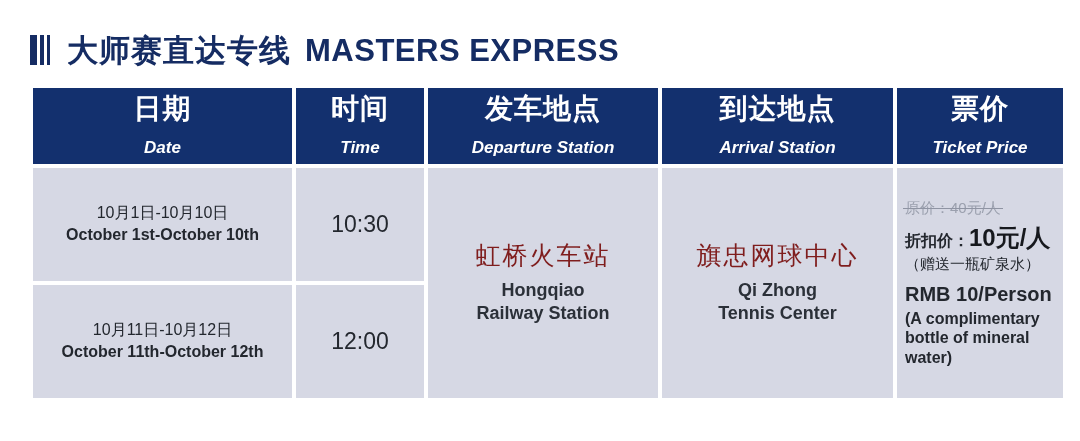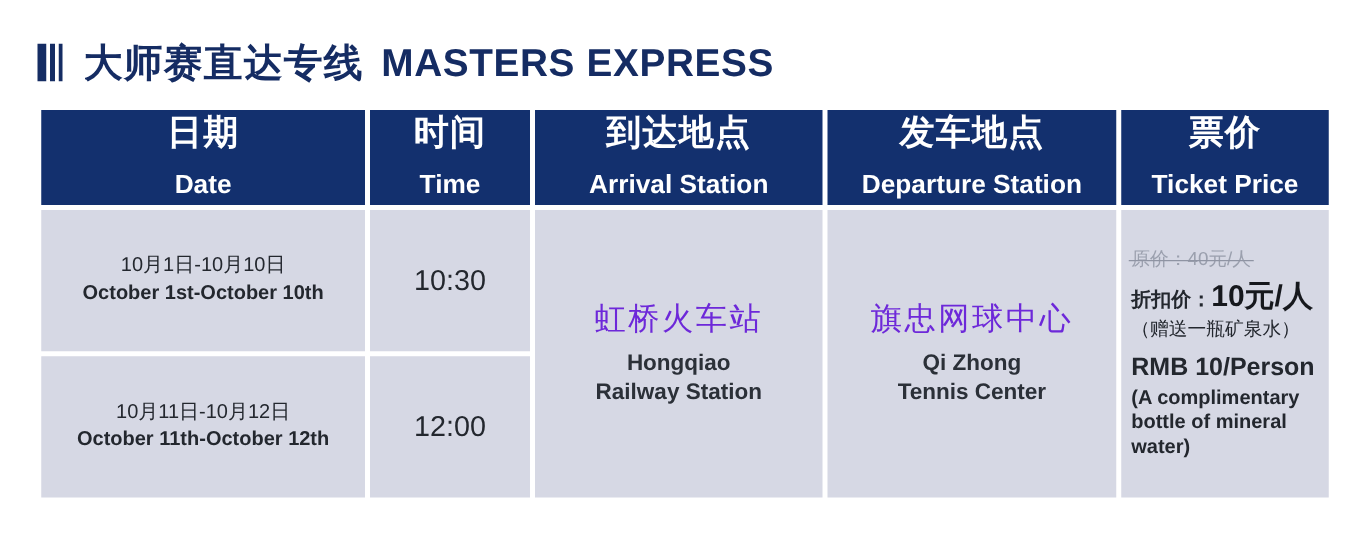--- a/index.html
+++ b/index.html
@@ -92,24 +92,25 @@
     background: #13306e;
     color: #ffffff;
   }
   .head .cn {
     font-size: 28px;
     font-weight: bold;
     line-height: 1.15;
     letter-spacing: 1px;
   }
   .head .en {
-    font-size: 21px;
+    font-size: 17px;
     font-weight: bold;
     line-height: 1.3;
     margin-top: 12px;
+    font-style: italic;
   }
 
   .date-cn {
     font-size: 16px;
     color: #23272e;
     line-height: 1.2;
     white-space: nowrap;
   }
   .date-en {
     font-size: 16px;
@@ -124,21 +125,21 @@
     font-size: 23px;
     color: #23272e;
     line-height: 1.2;
   }
 
   .station {
     grid-row: span 2;
   }
   .station-cn {
     font-size: 25px;
-    color: #6d28d9;
+    color: #7f1d1d;
     letter-spacing: 2px;
     line-height: 1.25;
   }
   .station-en {
     font-size: 18px;
     font-weight: bold;
     color: #2b3038;
     line-height: 1.3;
     margin-top: 7px;
   }
@@ -228,26 +229,26 @@
 
     <div class="cell head">
       <div class="cn">日期</div>
       <div class="en">Date</div>
     </div>
     <div class="cell head">
       <div class="cn">时间</div>
       <div class="en">Time</div>
     </div>
     <div class="cell head">
+      <div class="cn">发车地点</div>
+      <div class="en">Departure Station</div>
+    </div>
+    <div class="cell head">
       <div class="cn">到达地点</div>
       <div class="en">Arrival Station</div>
-    </div>
-    <div class="cell head">
-      <div class="cn">发车地点</div>
-      <div class="en">Departure Station</div>
     </div>
     <div class="cell head">
       <div class="cn">票价</div>
       <div class="en">Ticket Price</div>
     </div>
 
     <div class="cell">
       <div class="date-cn">10月1日-10月10日</div>
       <div class="date-en">October 1st-October 10th</div>
     </div>

